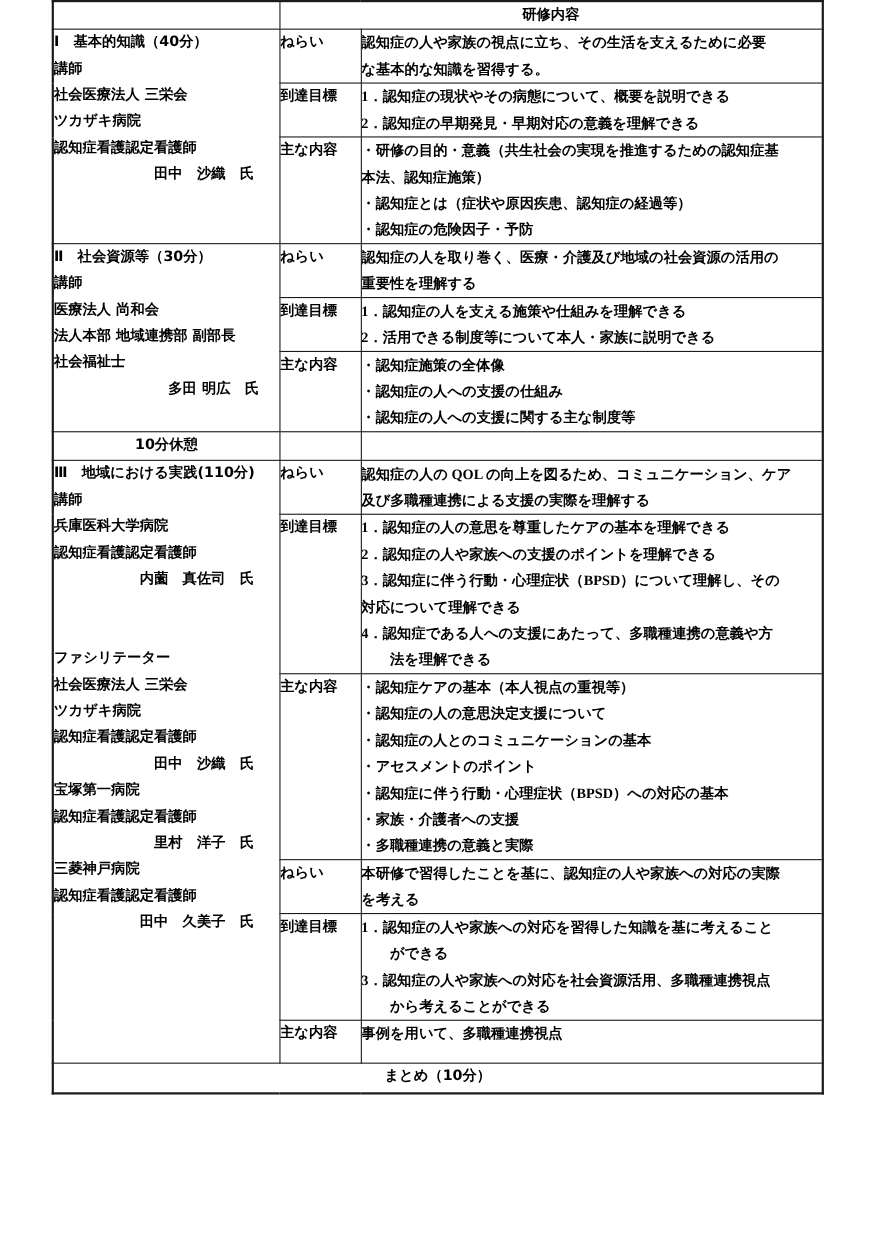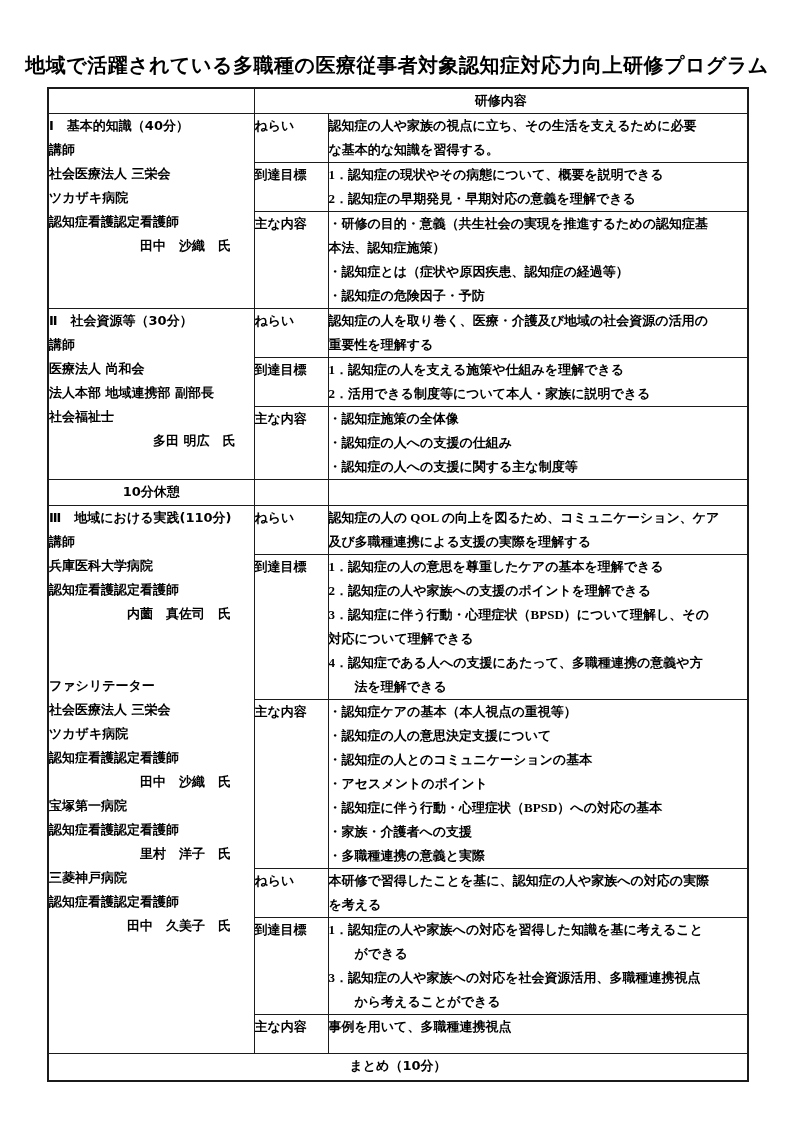--- a/index.html
+++ b/index.html
@@ -61,21 +61,20 @@
     padding: 0 0 0 7px;
     line-height: 25px;
     text-align: center;
   }
 </style>
 </head>
 <body>
 
 <div class="page">
 
-  <h1 class="doc-title">地域で活躍されている多職種の医療従事者対象認知症対応力向上研修プログラム</h1>
 
   <table class="program">
     <colgroup>
         <col class="c-left">
         <col class="c-label">
         <col class="c-body">
       </colgroup>
 
     <tbody>
         <tr style="height:22px">

